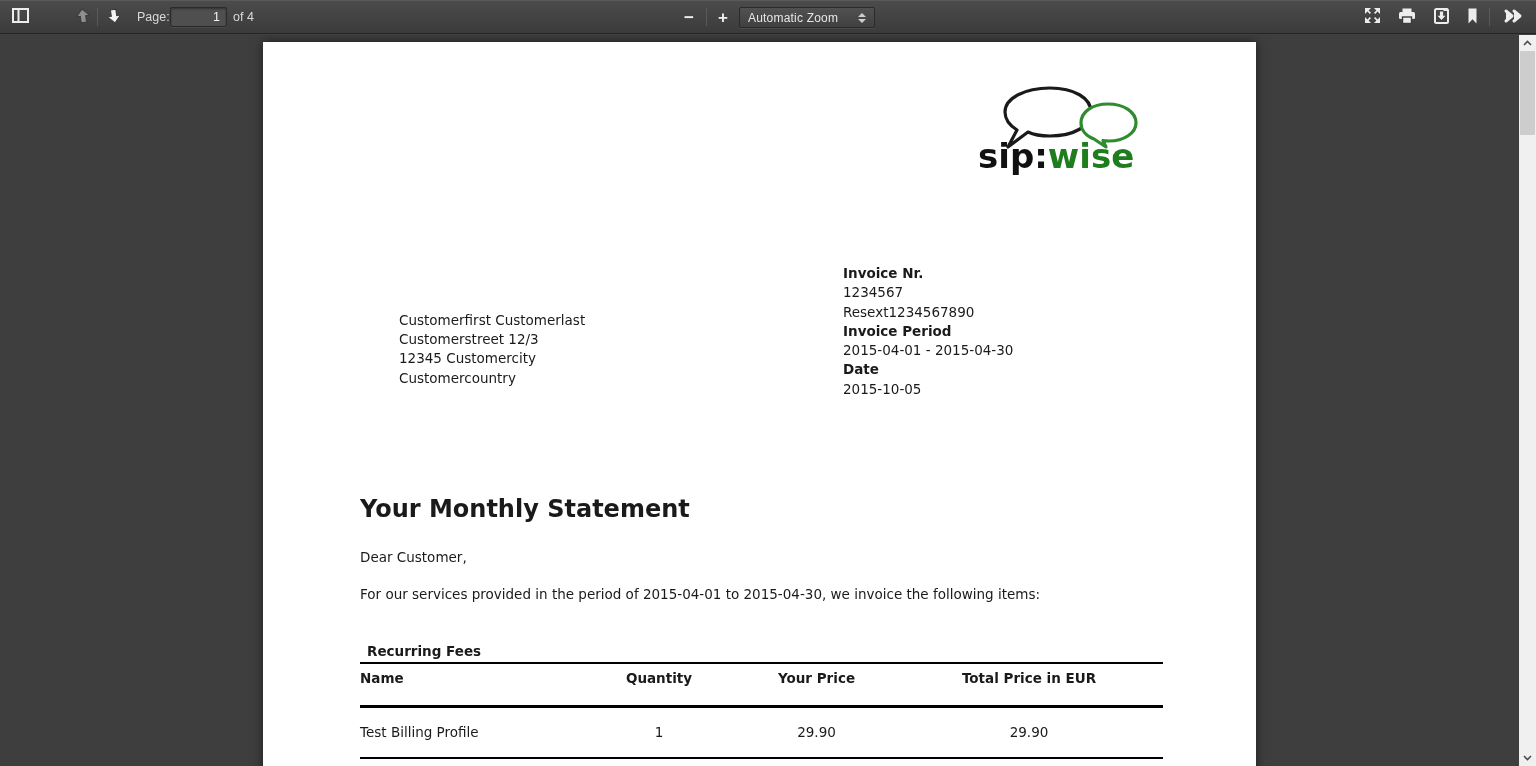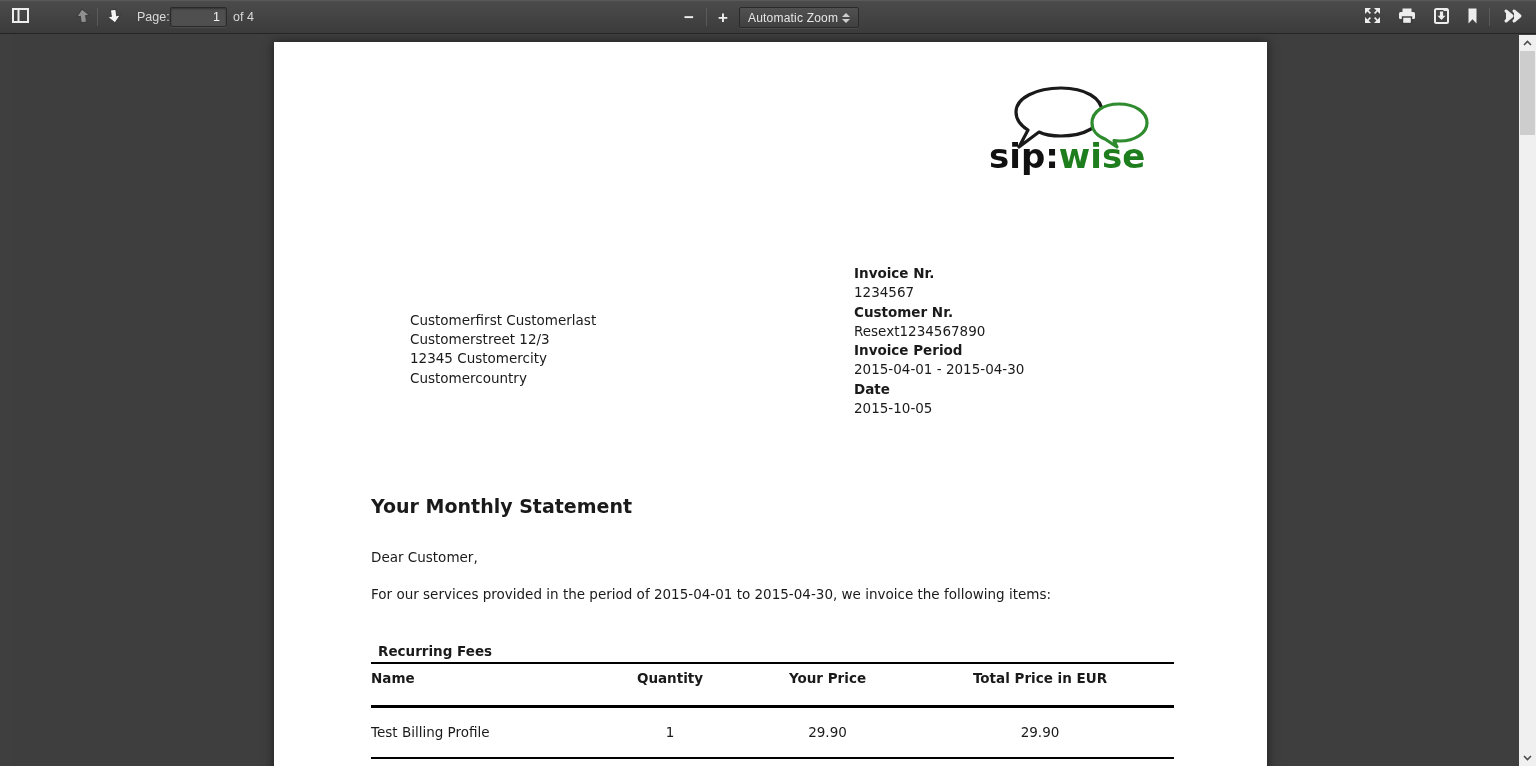--- a/index.html
+++ b/index.html
@@ -22,37 +22,37 @@
           border-right:1px solid #5a5a5a; }
   .tlabel { position:absolute; top:0; height:34px; display:flex; align-items:center; }
   .page-input {
     position:absolute; top:7px; left:170px; width:57px; height:20px;
     background:#4f4f4f; border:1px solid #2a2a2a; border-radius:2px;
     box-shadow:inset 0 1px 2px rgba(0,0,0,.35), 0 1px 0 rgba(255,255,255,.07);
     color:#f2f2f2; font-size:12.5px; text-align:right; padding:0 6px;
     font-family:"Liberation Sans", sans-serif;
   }
   .zoom-select {
-    position:absolute; top:7px; left:739px; width:120px; height:21px;
+    position:absolute; top:7px; left:739px; width:136px; height:21px;
     background:linear-gradient(#515151,#404040); border:1px solid #2a2a2a;
     border-radius:2px; box-shadow:0 1px 0 rgba(255,255,255,.07);
     display:flex; align-items:center; padding:0 8px; cursor:pointer;
   }
   .zoom-select .zlabel { flex:1; color:#e6e6e6; font-size:12px; letter-spacing:.2px; }
   .updown { display:flex; flex-direction:column; gap:2px; align-items:center; }
   .updown i { display:block; width:0; height:0; border-left:4px solid transparent;
               border-right:4px solid transparent; }
   .updown .u { border-bottom:4px solid #cfcfcf; }
   .updown .d { border-top:4px solid #cfcfcf; }
   .mchar { font-size:17px; font-weight:bold; color:#efefef; line-height:1; }
 
   
   .content {
     position:absolute; top:35px; left:0; width:1519px; height:731px;
-    background:#3e3e3e; overflow:hidden;margin-left:11px;
+    background:#3e3e3e; overflow:hidden;
   }
   .page {
     position:relative; width:993px; height:1300px; margin:7px auto 0 auto;
     background:#ffffff; box-shadow:0 0 10px rgba(0,0,0,.55);
     color:#1a1a1a; font-family:"DejaVu Sans","Liberation Sans",sans-serif;
     font-size:13.5px;
   }
   .abs { position:absolute; }
 
   
@@ -60,21 +60,21 @@
   .logo-text { position:absolute; left:0; top:53px; width:185px; text-align:left;
                font-size:34px; font-weight:bold; letter-spacing:0; line-height:1;
                font-family:"DejaVu Sans","Liberation Sans",sans-serif; }
 
   
   .inv-info { right:93px; top:222px; text-align:left; line-height:19.3px; width:320px; }
   .inv-info .lbl { font-weight:bold; }
 
   .address { left:136px; top:269px; line-height:19.2px; }
 
-  .doc-heading { left:97px; top:453px; font-size:19px; font-weight:bold; }
+  .doc-heading { left:97px; top:453px; font-size:24px; font-weight:bold; }
   .salutation  { left:97px; top:507px; }
   .intro       { left:97px; top:544px; width:760px; }
   .section-title { left:104px; top:601px; font-weight:bold; }
 
   
   .invoice-table { left:97px; top:620px; width:803px; }
   .trow { display:grid; grid-template-columns:220px 158px 157px 268px; }
   .trow > div { padding-left:0; }
   .c0 { text-align:left; padding-left:10px; }
   .c1,.c2,.c3 { text-align:center; }
@@ -208,21 +208,20 @@
         <path d="M130 18 C 146 18 158 26 158 37 C 158 47 146 55 131 55 C 129 55 127 55 125 54.6 L 128 61 L 116 53 C 108 50 103 44 103 37 C 103 26 114 18 130 18 Z" fill="#ffffff" stroke="#2e8b2e" stroke-width="3.2" stroke-linejoin="round"></path>
       </svg>
       <div class="logo-text">
         <span style="color:#111;">sip:</span><span style="color:#1e7e1e;">wise</span>
       </div>
     </div>
 
     <div class="abs inv-info">
       <div class="lbl">Invoice Nr.</div>
       <div>1234567</div>
-      <div class="lbl">Customer Nr.</div>
       <div>Resext1234567890</div>
       <div class="lbl">Invoice Period</div>
       <div>2015-04-01 - 2015-04-30</div>
       <div class="lbl">Date</div>
       <div>2015-10-05</div>
     </div>
 
     <div class="abs address">
       <div>Customerfirst Customerlast</div>
       <div>Customerstreet 12/3</div>

